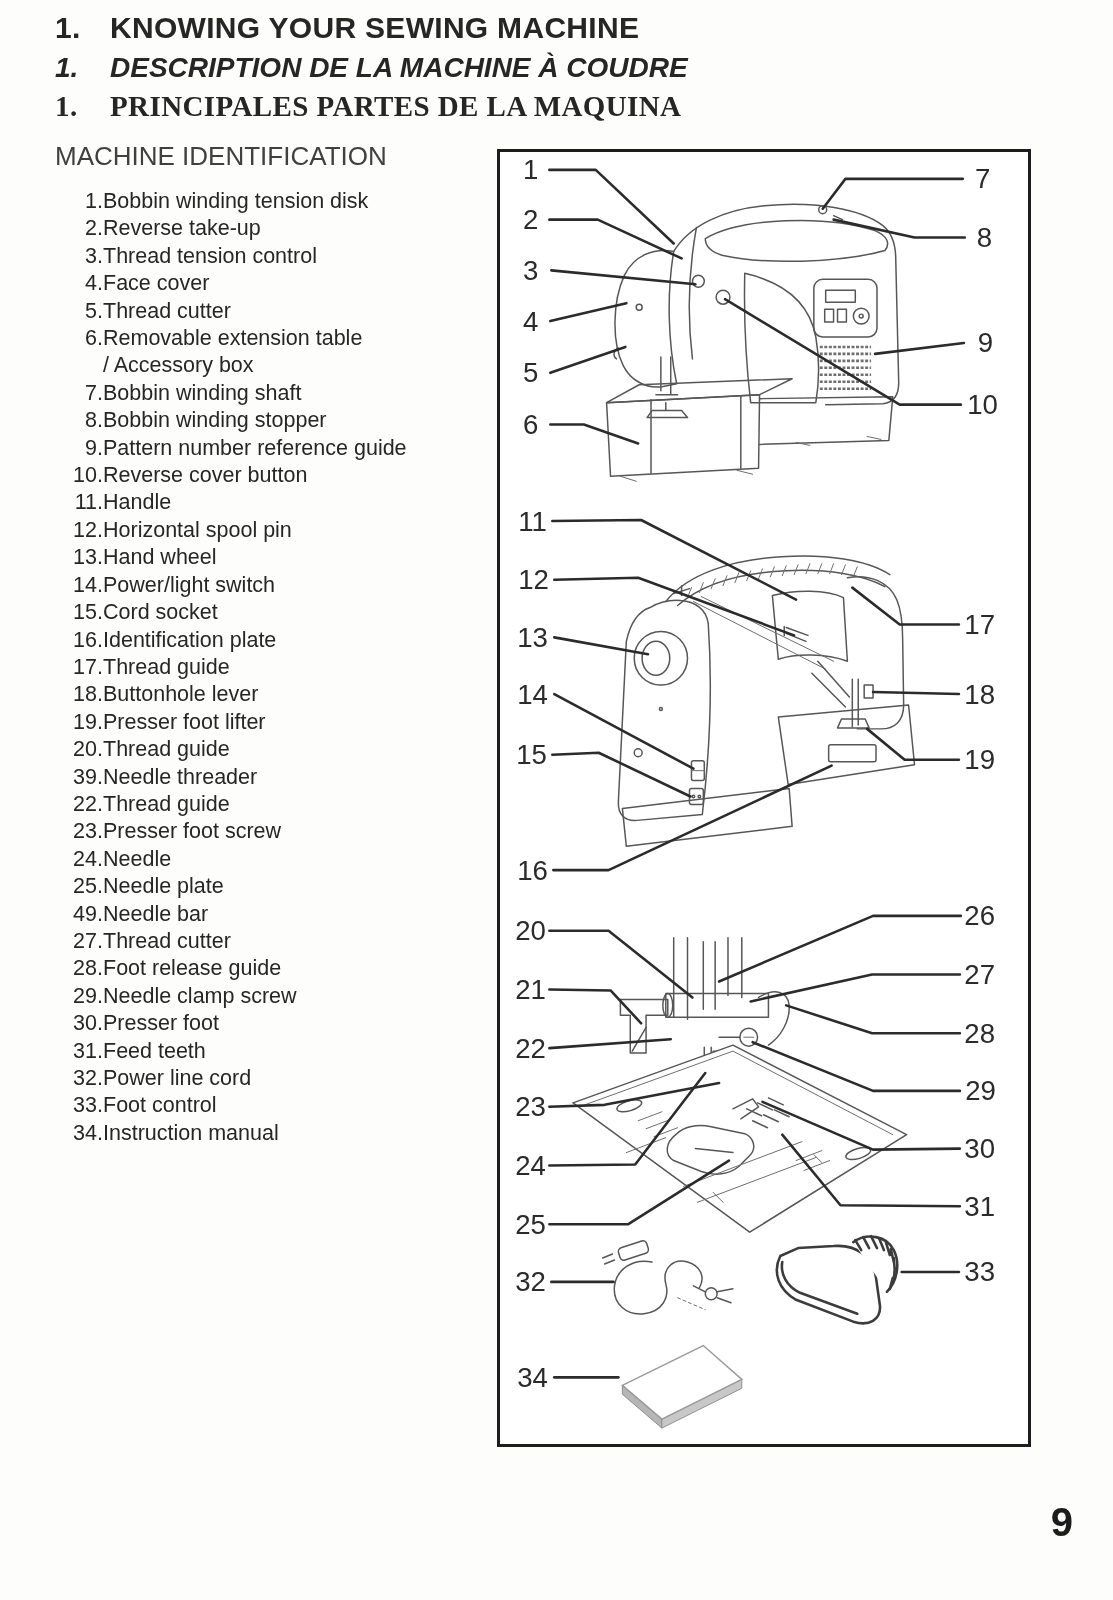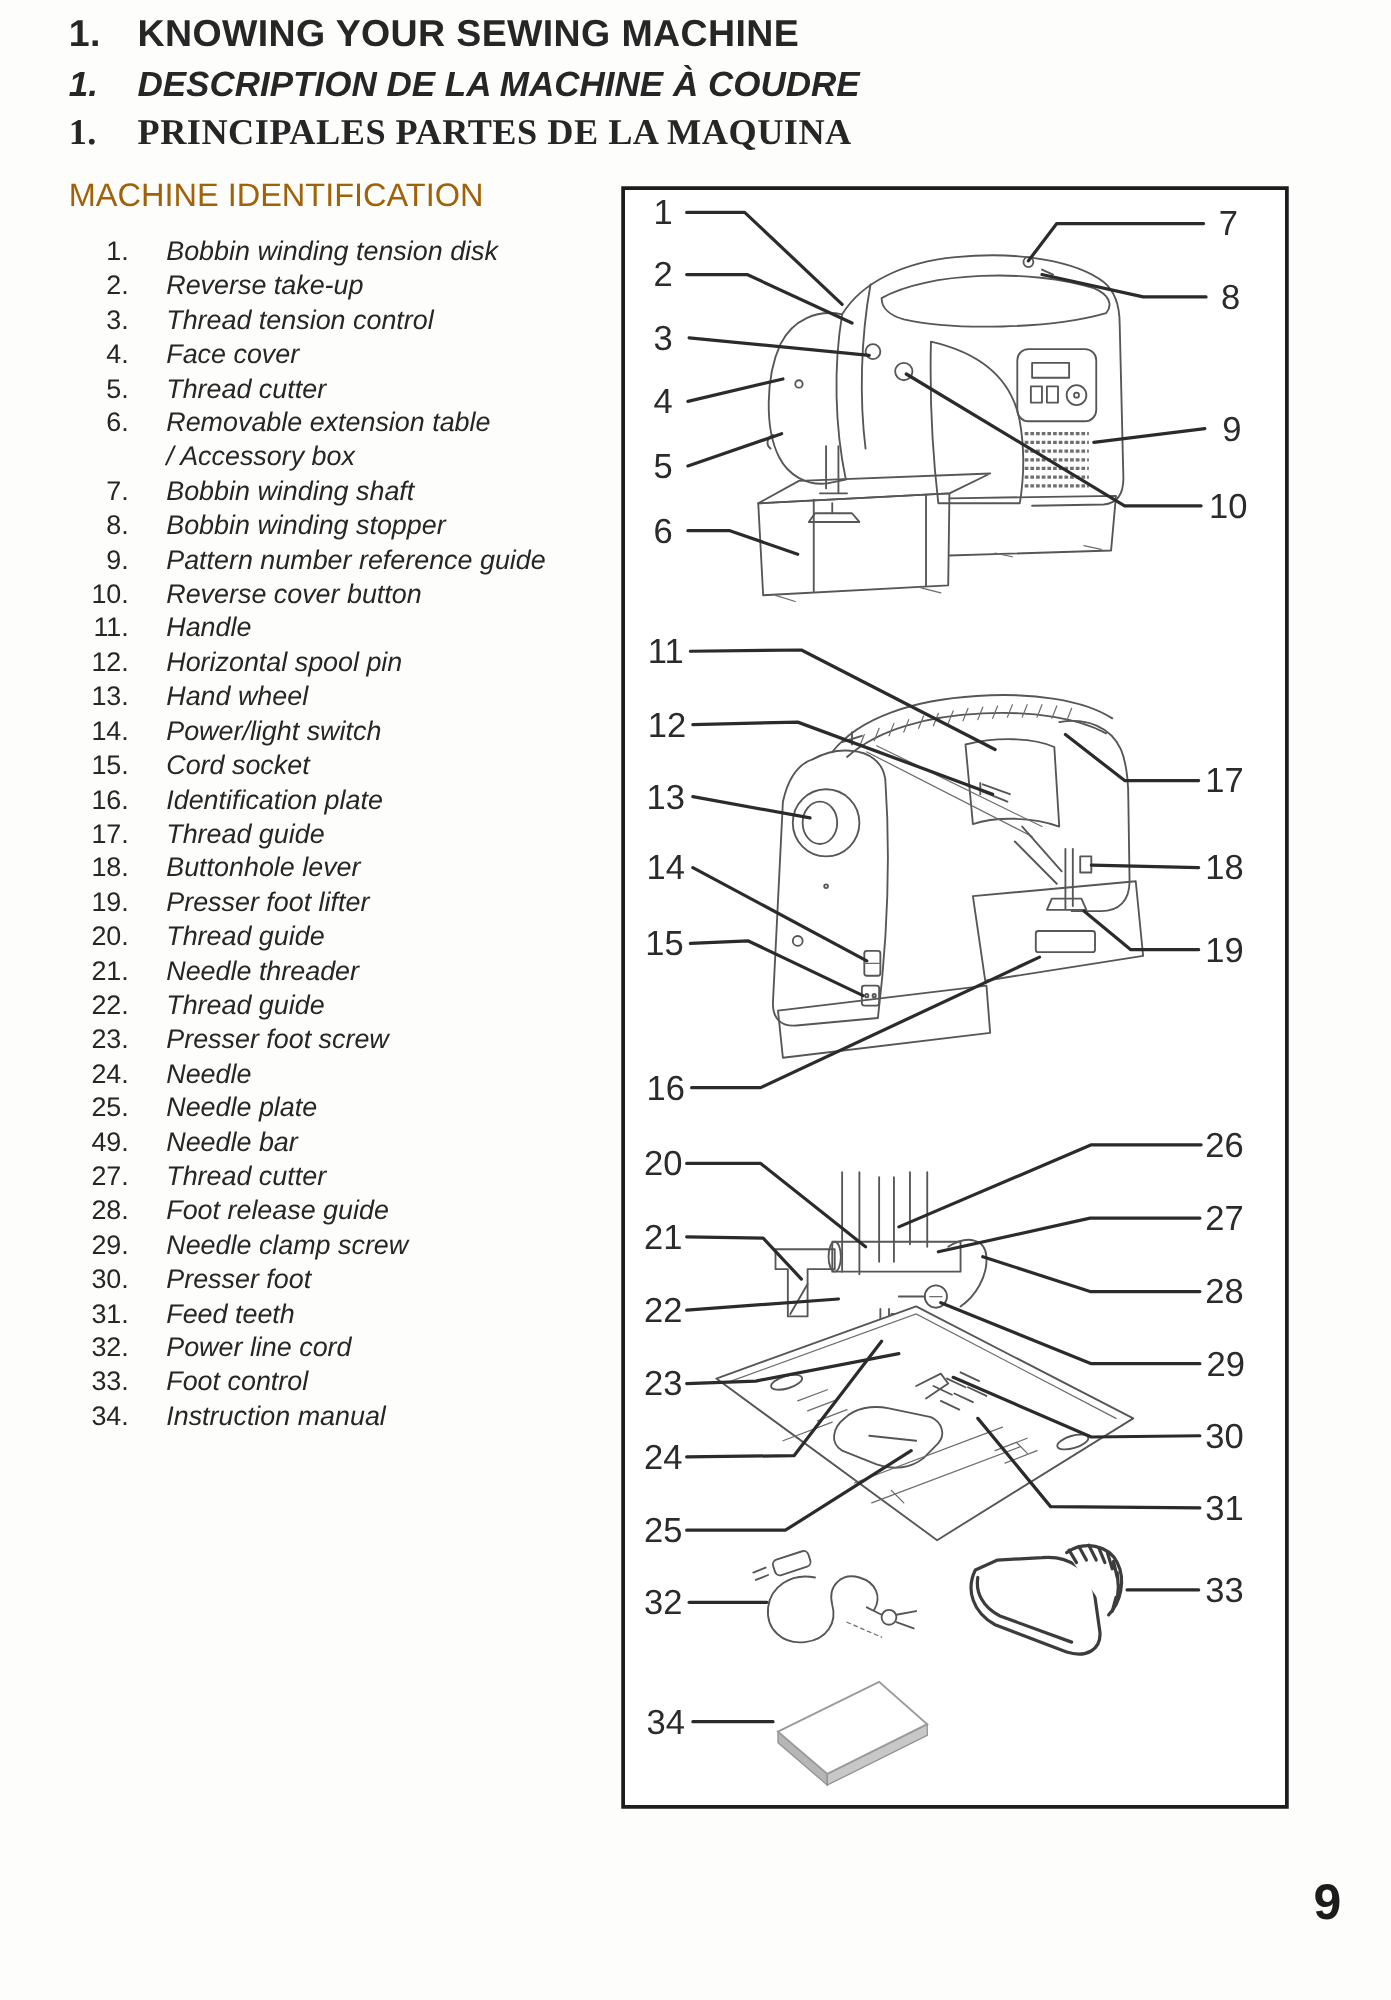--- a/index.html
+++ b/index.html
@@ -12,26 +12,26 @@
     overflow:hidden;
   }
   .page { position:absolute; inset:0; }
 
   .title { position:absolute; left:55px; display:flex; white-space:nowrap; }
   .title .num { width:55px; flex:none; }
   .title-en { top:11px;  font-size:30px; font-weight:bold; letter-spacing:.3px; }
   .title-fr { top:52px;  font-size:28px; font-weight:bold; font-style:italic; }
   .title-es { top:90px;  font-size:29px; font-weight:bold; font-family:"Liberation Serif", serif; letter-spacing:.4px; }
 
-  .section-heading { position:absolute; left:55px; top:141px; font-size:26px; color:#a16207; }
+  .section-heading { position:absolute; left:55px; top:141px; font-size:26px; color:#404040; }
 
   .parts { position:absolute; left:55px; top:188px; width:435px; }
   .part-row { display:flex; font-size:21.5px; line-height:27.4px; }
   .part-num { width:48px; flex:none; text-align:right; }
-  .part-label { margin-left:30px; white-space:pre-line;font-style:italic; }
+  .part-label { margin-left:0; white-space:pre-line; }
 
   .figure-box {
     position:absolute; left:497px; top:149px;
     width:534px; height:1298px;
     border:3px solid #1d1d1d; box-sizing:border-box;
     background:#fff;
   }
   .figure-box svg { display:block; width:100%; height:100%; }
 
   .lead    { fill:none; stroke:#2b2b2b; stroke-width:2.6; stroke-linecap:round; stroke-linejoin:round; }
@@ -145,21 +145,21 @@
     </div>
       <div class="part-row">
       <span class="part-num">19.</span>
       <span class="part-label">Presser foot lifter</span>
     </div>
       <div class="part-row">
       <span class="part-num">20.</span>
       <span class="part-label">Thread guide</span>
     </div>
       <div class="part-row">
-      <span class="part-num">21.</span>
+      <span class="part-num">39.</span>
       <span class="part-label">Needle threader</span>
     </div>
       <div class="part-row">
       <span class="part-num">22.</span>
       <span class="part-label">Thread guide</span>
     </div>
       <div class="part-row">
       <span class="part-num">23.</span>
       <span class="part-label">Presser foot screw</span>
     </div>

